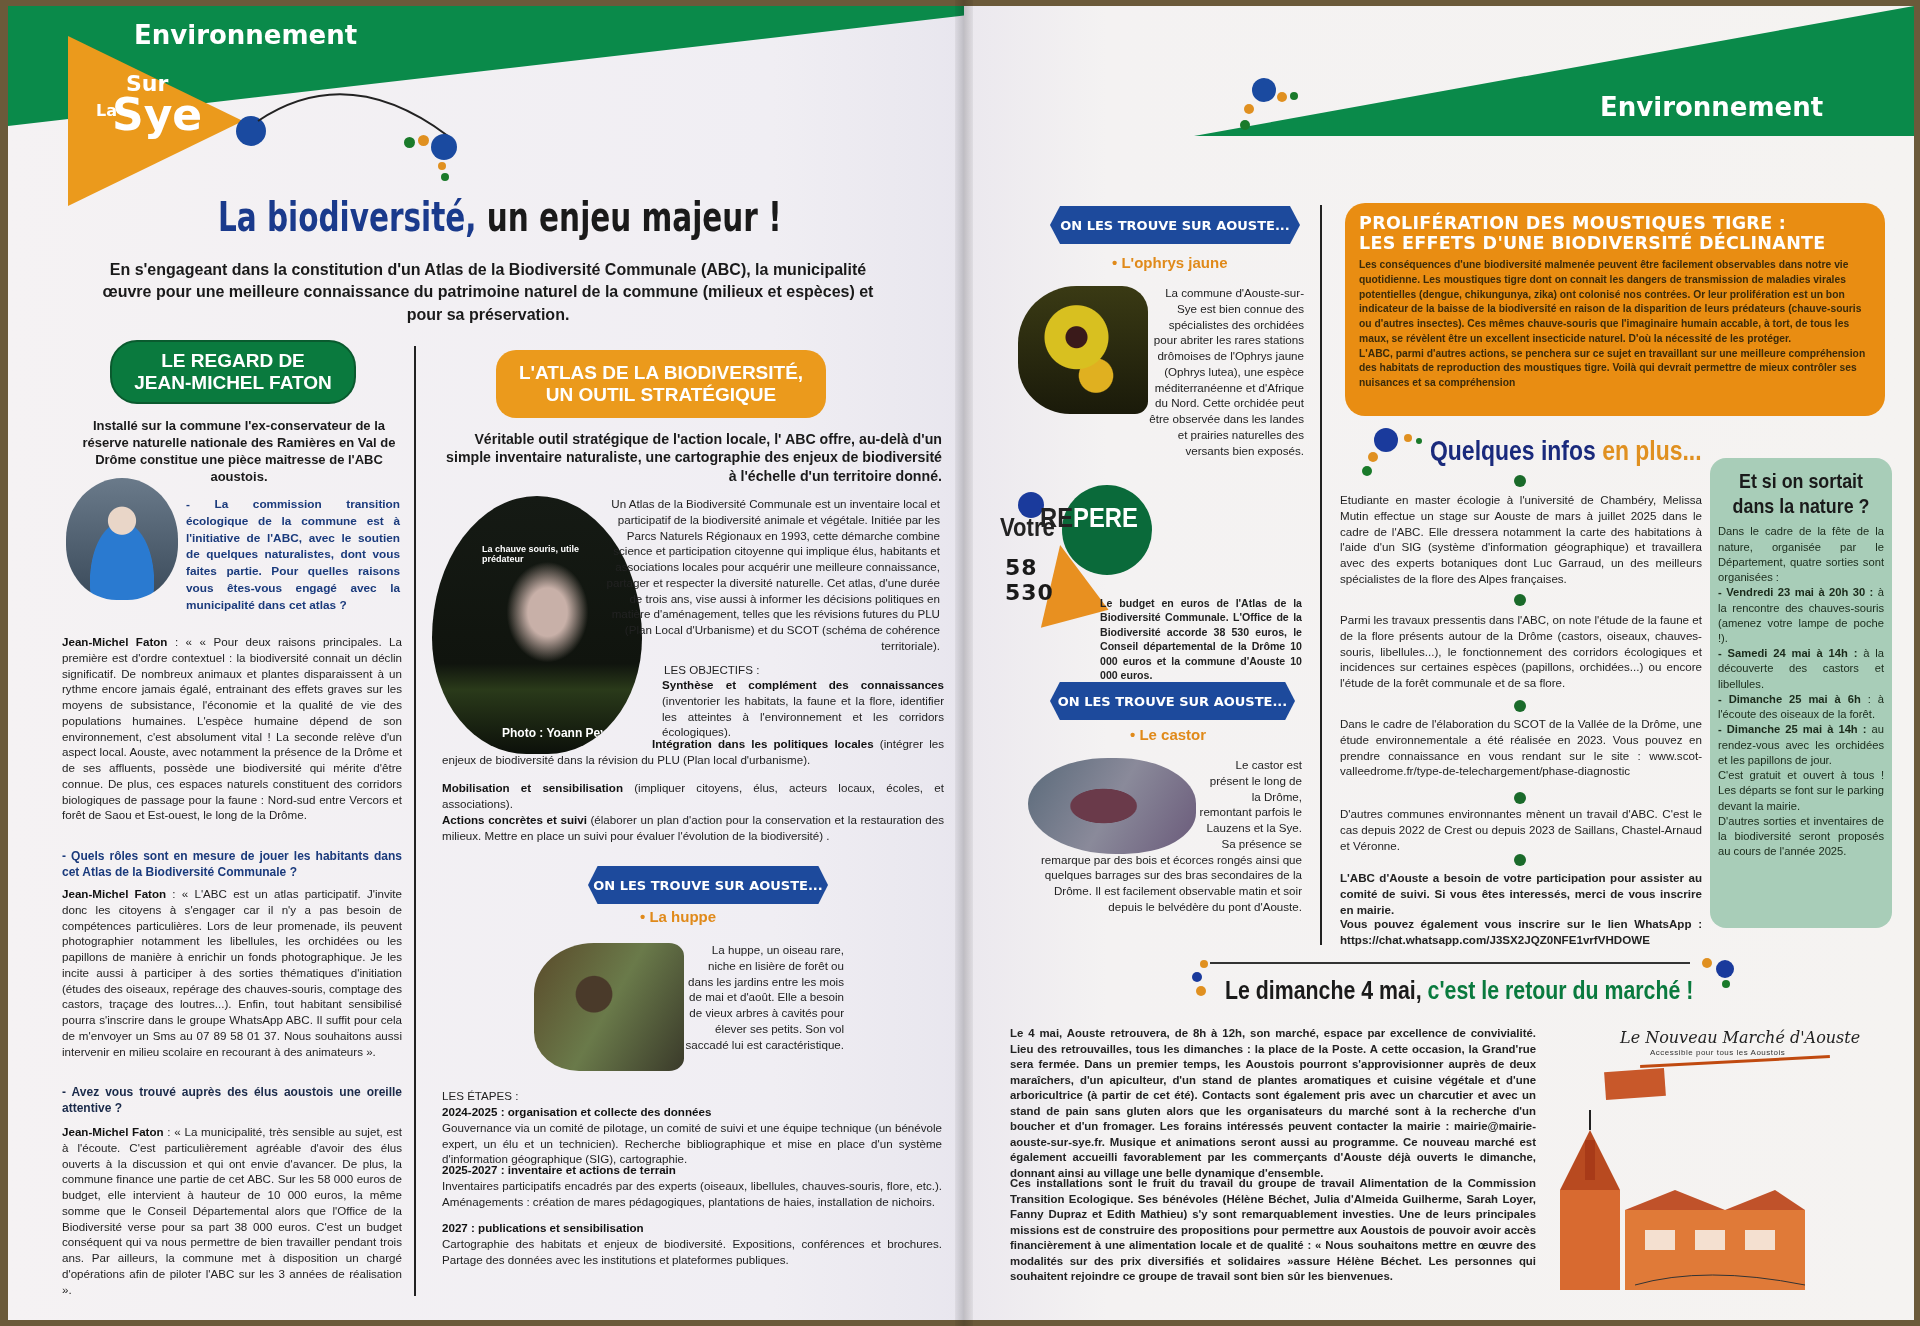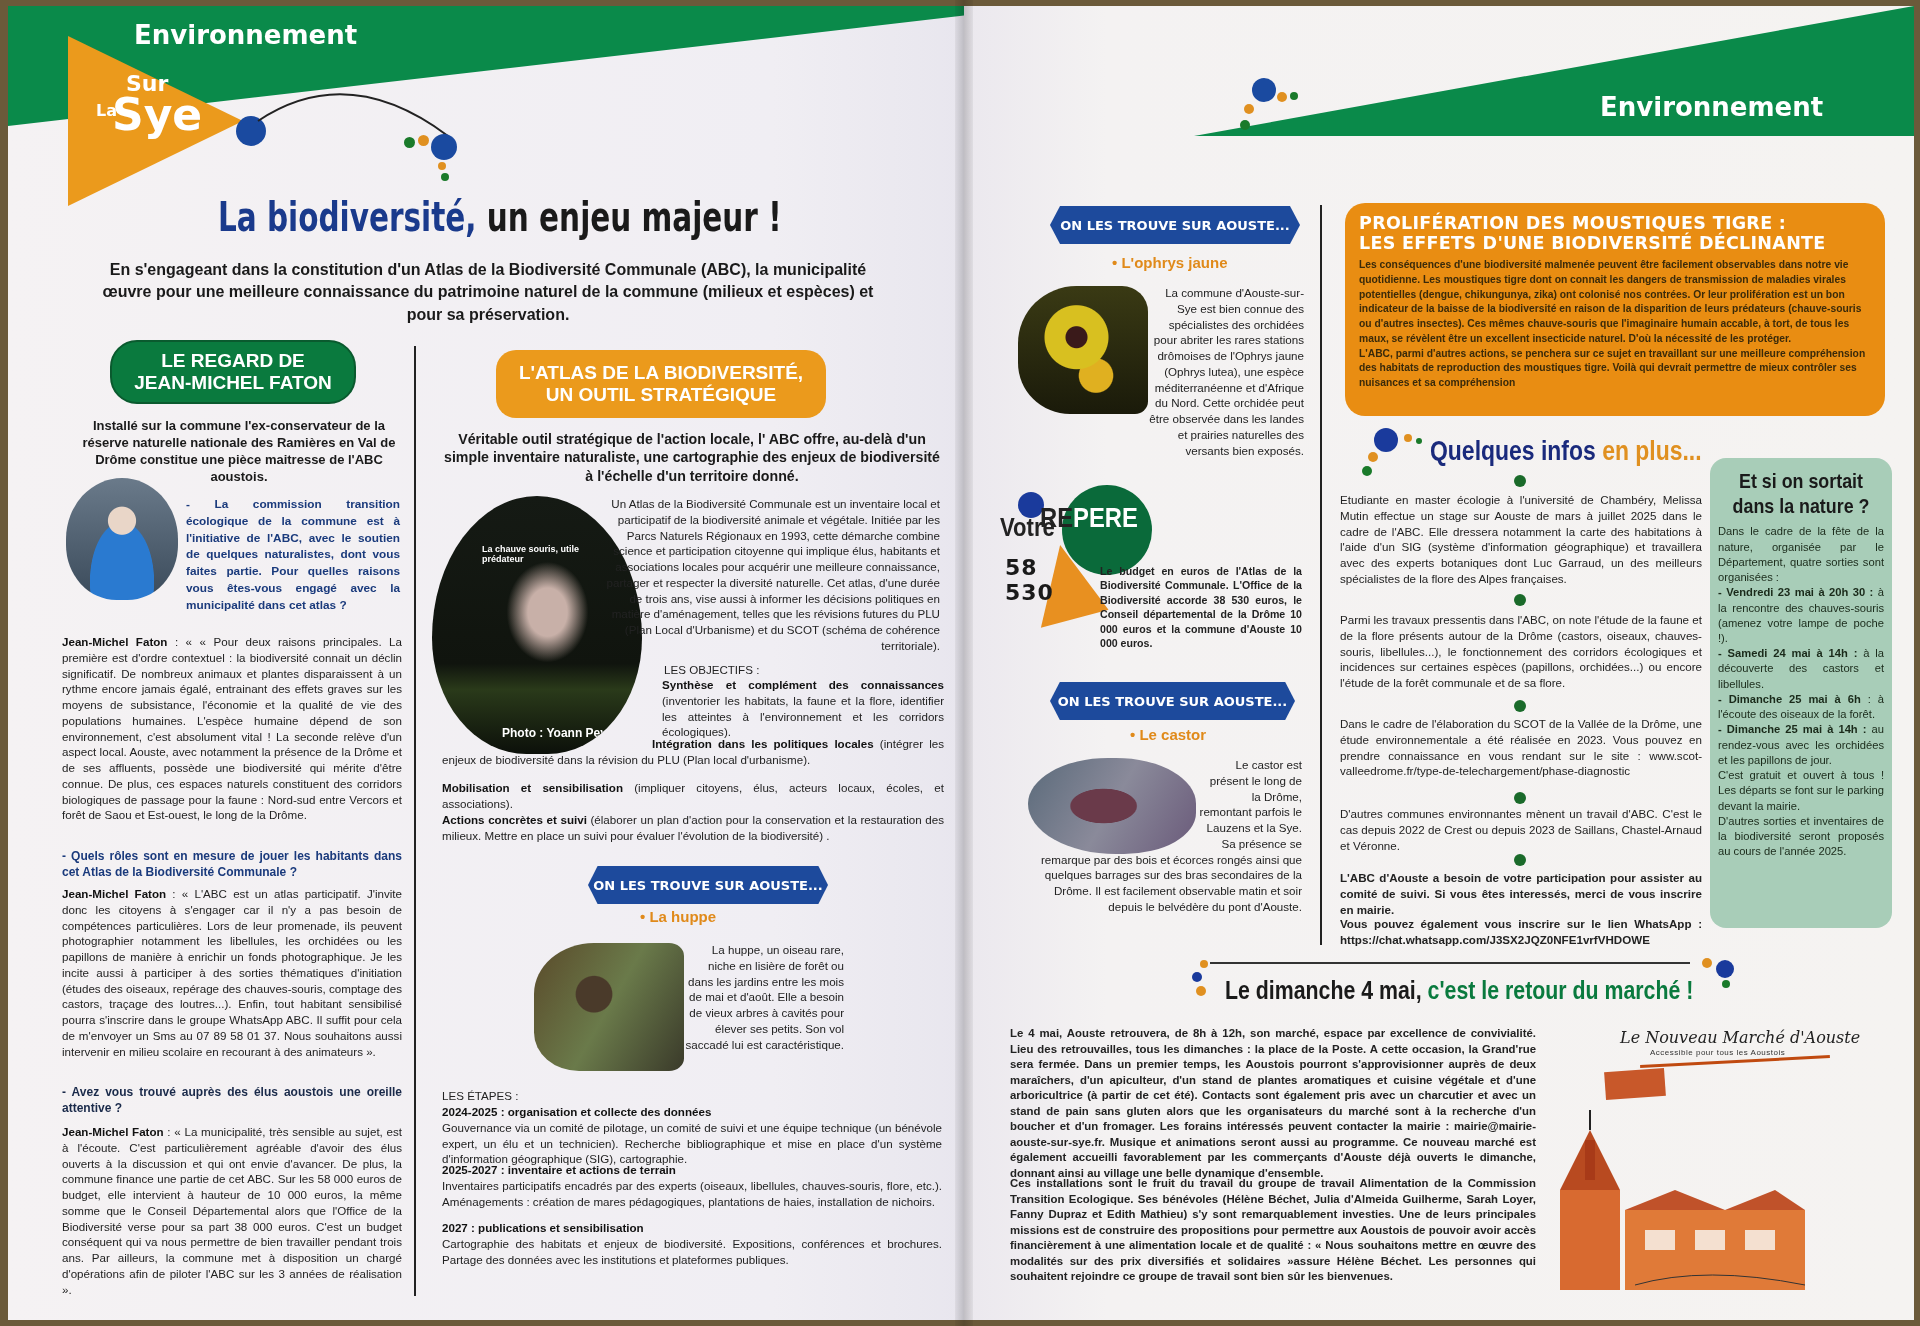--- a/index.html
+++ b/index.html
@@ -119,21 +119,21 @@
   <div class="txt" style="left:54px; top:1118px; width:340px;"><b>Jean-Michel Faton</b><span> : « La municipalité, très sensible au sujet, est à l'écoute. C'est particulièrement agréable d'avoir des élus ouverts à la discussion et qui ont envie d'avancer. De plus, la commune finance une partie de cet ABC. Sur les 58 000 euros de budget, elle intervient à hauteur de 10 000 euros, la même somme que le Conseil Départemental alors que l'Office de la Biodiversité verse pour sa part 38 000 euros. C'est un budget conséquent qui va nous permettre de bien travailler pendant trois ans. Par ailleurs, la commune met à disposition un chargé d'opérations afin de piloter l'ABC sur les 3 années de réalisation ».</span></div>
 
   <div class="vdiv" style="left:406px; top:340px; height:950px;"></div>
 
   <div class="pill pill-orange" style="left:488px; top:344px; width:330px; height:68px; font-size:19px;">
     <div>
         <div>L'ATLAS DE LA BIODIVERSITÉ,</div>
         <div>UN OUTIL STRATÉGIQUE</div>
       </div>
   </div>
-  <div class="txt lead" style="left:434px; top:424px; width:500px; font-size:14.2px; line-height:1.3; text-align:center;">Véritable outil stratégique de l'action locale, l' ABC offre, au-delà d'un simple inventaire naturaliste, une cartographie des enjeux de biodiversité à l'échelle d'un territoire donné.</div>
+  <div class="txt lead" style="left:434px; top:424px; width:500px; font-size:14.2px; line-height:1.3; text-align:right;">Véritable outil stratégique de l'action locale, l' ABC offre, au-delà d'un simple inventaire naturaliste, une cartographie des enjeux de biodiversité à l'échelle d'un territoire donné.</div>
   <div class="photo photo-bat" style="left:424px; top:490px; width:210px; height:258px;">
     <div class="photo-cap" style="left:50px; top:48px; width:110px;">La chauve souris, utile prédateur</div>
     <div class="photo-cap" style="left:70px; top:230px; font-size:12px;">Photo : Yoann Peyrard</div>
   </div>
   <div class="txt" style="left:590px; top:490px; width:342px; text-align:right;">Un Atlas de la Biodiversité Communale est un inventaire local et participatif de la biodiversité animale et végétale. Initiée par les Parcs Naturels Régionaux en 1993, cette démarche combine science et participation citoyenne qui implique élus, habitants et associations locales pour acquérir une meilleure connaissance, partager et respecter la diversité naturelle. Cet atlas, d'une durée de trois ans, vise aussi à informer les décisions politiques en matière d'aménagement, telles que les révisions futures du PLU (Plan Local d'Urbanisme) et du SCOT (schéma de cohérence territoriale).</div>
   <div class="txt" style="left:656px; top:656px; width:280px;">LES OBJECTIFS :</div>
   <div class="txt" style="left:654px; top:671px; width:282px;"><b>Synthèse et complément des connaissances</b><span> (inventorier les habitats, la faune et la flore, identifier les atteintes à l'environnement et les corridors écologiques).</span></div>
   <div class="txt" style="left:434px; top:730px; width:502px; text-indent:210px;"><b>Intégration dans les politiques locales</b><span> (intégrer les enjeux de biodiversité dans la révision du PLU (Plan local d'urbanisme).</span></div>
   <div class="txt" style="left:434px; top:806px; width:502px;"><b>Actions concrètes et suivi</b><span> (élaborer un plan d'action pour la conservation et la restauration des milieux. Mettre en place un suivi pour évaluer l'évolution de la biodiversité) .</span></div>
   <div class="txt" style="left:434px; top:774px; width:502px;"><b>Mobilisation et sensibilisation</b><span> (impliquer citoyens, élus, acteurs locaux, écoles, et associations).</span></div>
@@ -166,21 +166,21 @@
 <div class="photo photo-orchid" style="left:1018px; top:286px; width:130px; height:128px; z-index:6;"></div>
 <div class="txt" style="left:1148px; top:285px; width:156px; text-align:right; z-index:6;">La commune d'Aouste-sur-Sye est bien connue des spécialistes des orchidées pour abriter les rares stations drômoises de l'Ophrys jaune (Ophrys lutea), une espèce méditerranéenne et d'Afrique du Nord. Cette orchidée peut être observée dans les landes et prairies naturelles des versants bien exposés.</div>
 
 <div style="position:absolute; z-index:6;">
   <div class="dot" style="left:1018px; top:492px; width:26px; height:26px; background:#1a3a9c;"></div>
   <div class="repere-tri"></div>
   <div class="repere-circle"></div>
   <div class="repere-votre">Votre</div>
   <div class="repere-txt"><span class="re">RE</span><span>PERE</span></div>
   <div class="repere-num">58 530</div>
-  <div class="txt" style="left:1100px; top:564px; width:202px; font-weight:bold; font-size:10.6px;">Le budget en euros de l'Atlas de la Biodiversité Communale. L'Office de la Biodiversité accorde 38 530 euros, le Conseil départemental de la Drôme 10 000 euros et la commune d'Aouste 10 000 euros.</div>
+  <div class="txt" style="left:1100px; top:596px; width:202px; font-weight:bold; font-size:10.6px;">Le budget en euros de l'Atlas de la Biodiversité Communale. L'Office de la Biodiversité accorde 38 530 euros, le Conseil départemental de la Drôme 10 000 euros et la commune d'Aouste 10 000 euros.</div>
 </div>
 
 <div class="arrow-banner" style="left:1050px; top:682px; width:245px; z-index:6;">ON LES TROUVE SUR AOUSTE...</div>
 <div class="species-title" style="left:1130px; top:726px; z-index:6;">• Le castor</div>
 <div class="photo photo-castor" style="left:1028px; top:758px; width:168px; height:96px; z-index:6;"></div>
 <div class="txt" style="left:1198px; top:757px; width:104px; text-align:right; z-index:6;"></div>
 <div class="txt" style="left:1022px; top:757px; width:280px; z-index:6; text-align:right;"><span style="display:inline-block; width:176px; float:left; height:80px;"></span><span>Le castor est présent le long de la Drôme, remontant parfois le Lauzens et la Sye. Sa présence se remarque par des bois et écorces rongés ainsi que quelques barrages sur des bras secondaires de la Drôme. Il est facilement observable matin et soir depuis le belvédère du pont d'Aouste.</span></div>
 
 <div class="vdiv" style="left:1320px; top:205px; height:740px; z-index:6;"></div>
 

